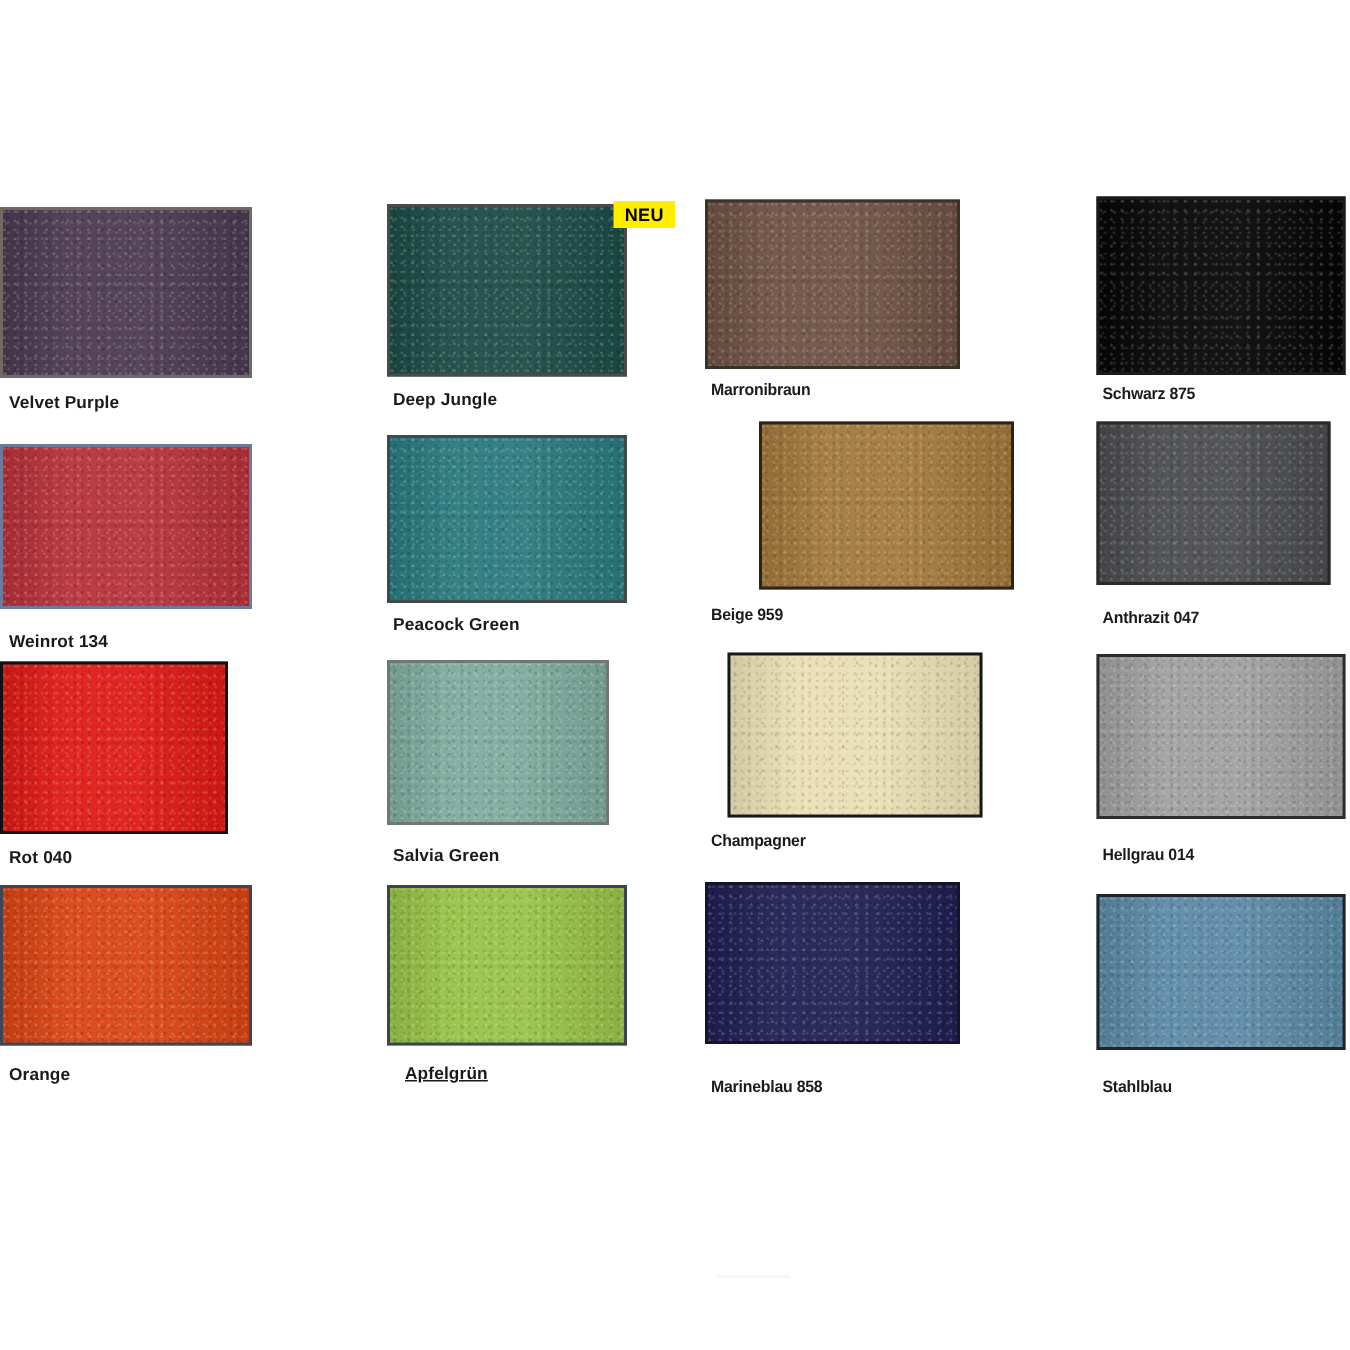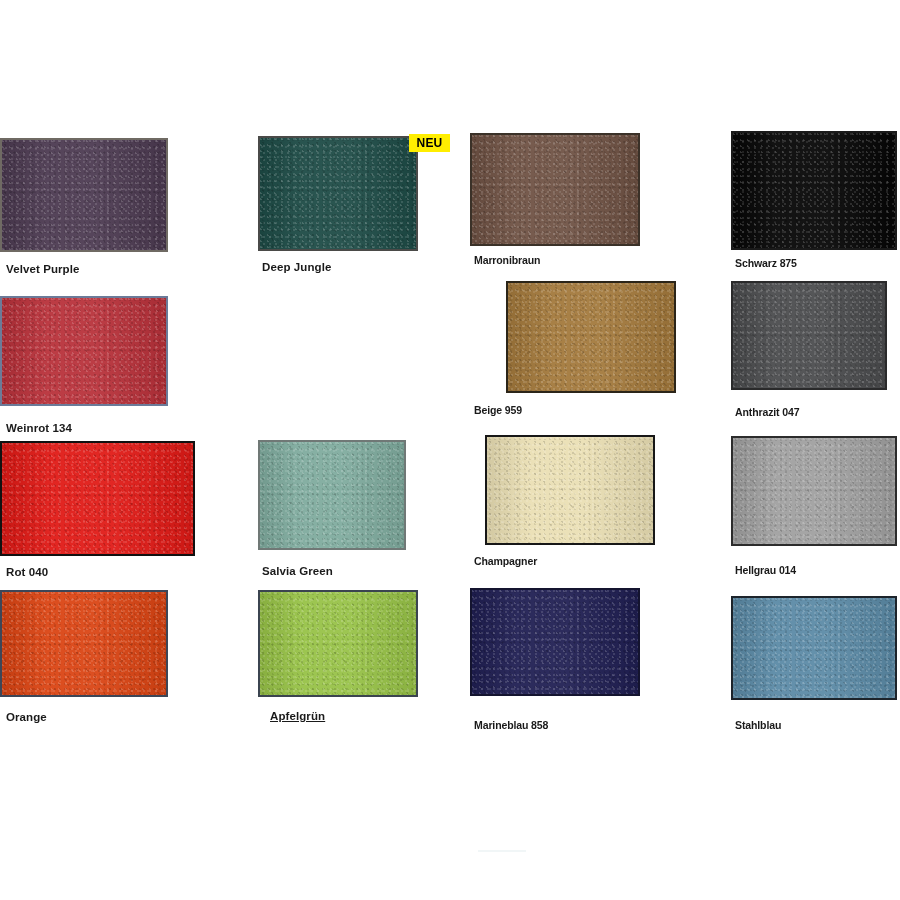--- a/index.html
+++ b/index.html
@@ -119,29 +119,33 @@
       <div class="swatch-label" style="top: 121px; left: 4px;">Marronibraun</div>
     </div>
     <div class="swatch-cell lofi" style="left: 731px; top: 131px; width: 166px;">
       <div class="swatch-chip" style="height: 119px; background: rgb(6, 6, 6); border: 2px solid rgb(26, 26, 26);"></div>
       <div class="swatch-label" style="top: 126px; left: 4px;">Schwarz 875</div>
     </div>
     <div class="swatch-cell" style="left: 0px; top: 296px; width: 168px;">
       <div class="swatch-chip" style="height: 110px; background: rgb(184, 49, 58); border: 2px solid rgb(107, 123, 153);"></div>
       <div class="swatch-label" style="top: 126px; left: 6px;">Weinrot 134</div>
     </div>
+    <div class="swatch-cell" style="left: 258px; top: 290px; width: 160px;">
+      <div class="swatch-chip" style="height: 112px; background: rgb(42, 122, 126); border: 2px solid rgb(62, 74, 76);"></div>
+      <div class="swatch-label" style="top: 121px; left: 4px;">Peacock Green</div>
+    </div>
     <div class="swatch-cell lofi" style="left: 470px; top: 281px; width: 170px; padding-left: 36px;">
       <div class="swatch-chip" style="height: 112px; background: rgb(163, 121, 60); border: 2px solid rgb(43, 37, 25);"></div>
       <div class="swatch-label" style="top: 123px; left: 4px;">Beige 959</div>
     </div>
     <div class="swatch-cell lofi" style="left: 731px; top: 281px; width: 156px;">
       <div class="swatch-chip" style="height: 109px; background: rgb(75, 76, 78); border: 2px solid rgb(42, 42, 43);"></div>
       <div class="swatch-label" style="top: 125px; left: 4px;">Anthrazit 047</div>
     </div>
-    <div class="swatch-cell" style="left: 0px; top: 441px; width: 195px;">
+    <div class="swatch-cell" style="left: 0px; top: 441px; width: 152px;">
       <div class="swatch-chip" style="height: 115px; background: rgb(224, 26, 22); border: 2px solid rgb(17, 17, 17);"></div>
       <div class="swatch-label" style="top: 125px; left: 6px;">Rot 040</div>
     </div>
     <div class="swatch-cell" style="left: 258px; top: 440px; width: 148px;">
       <div class="swatch-chip" style="height: 110px; background: rgb(127, 171, 158); border: 2px solid rgb(112, 120, 118);"></div>
       <div class="swatch-label" style="top: 125px; left: 4px;">Salvia Green</div>
     </div>
     <div class="swatch-cell lofi" style="left: 470px; top: 435px; width: 170px; padding-left: 15px;">
       <div class="swatch-chip" style="height: 110px; background: rgb(234, 223, 180); border: 2px solid rgb(23, 23, 23);"></div>
       <div class="swatch-label" style="top: 120px; left: 4px;">Champagner</div>

